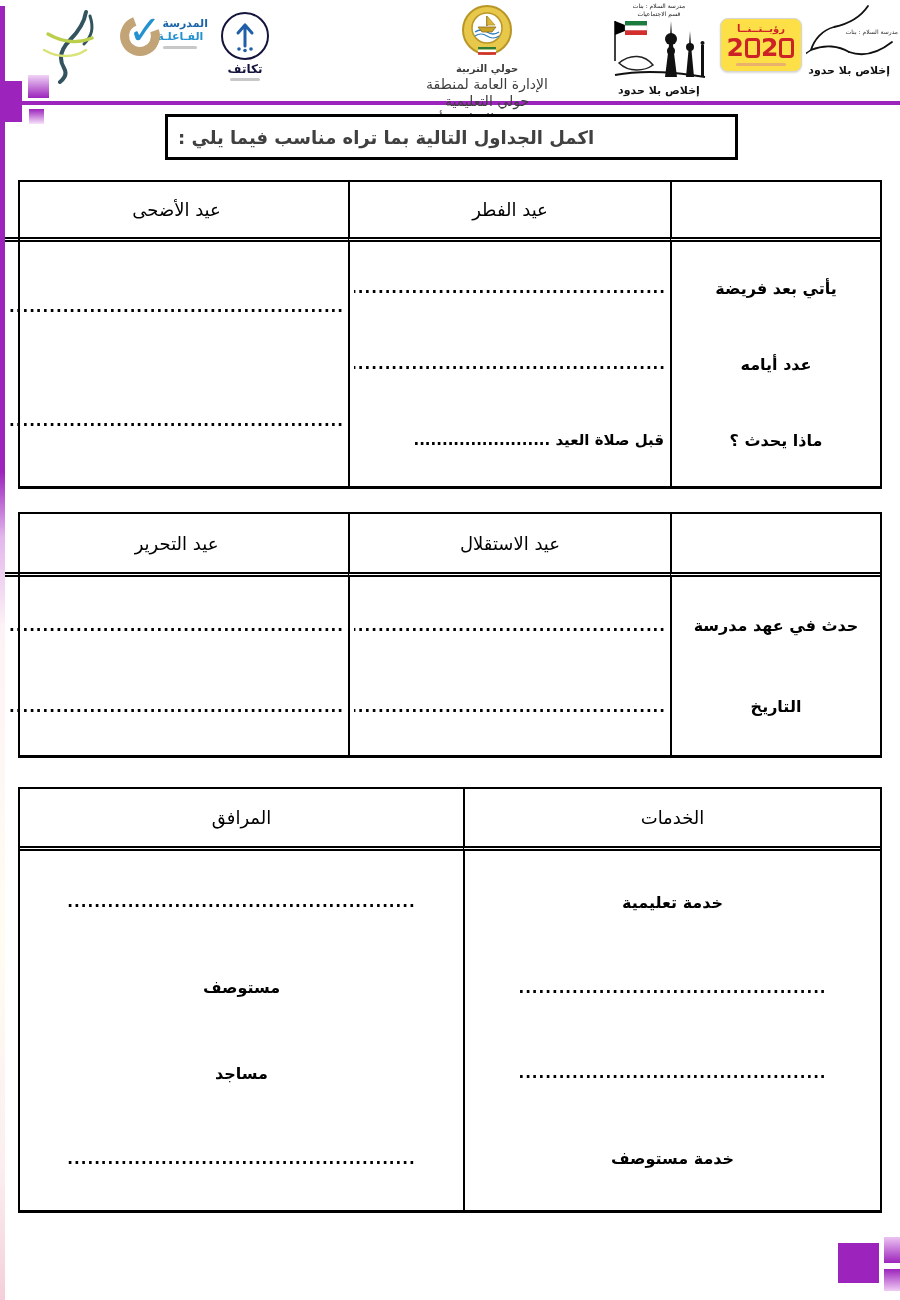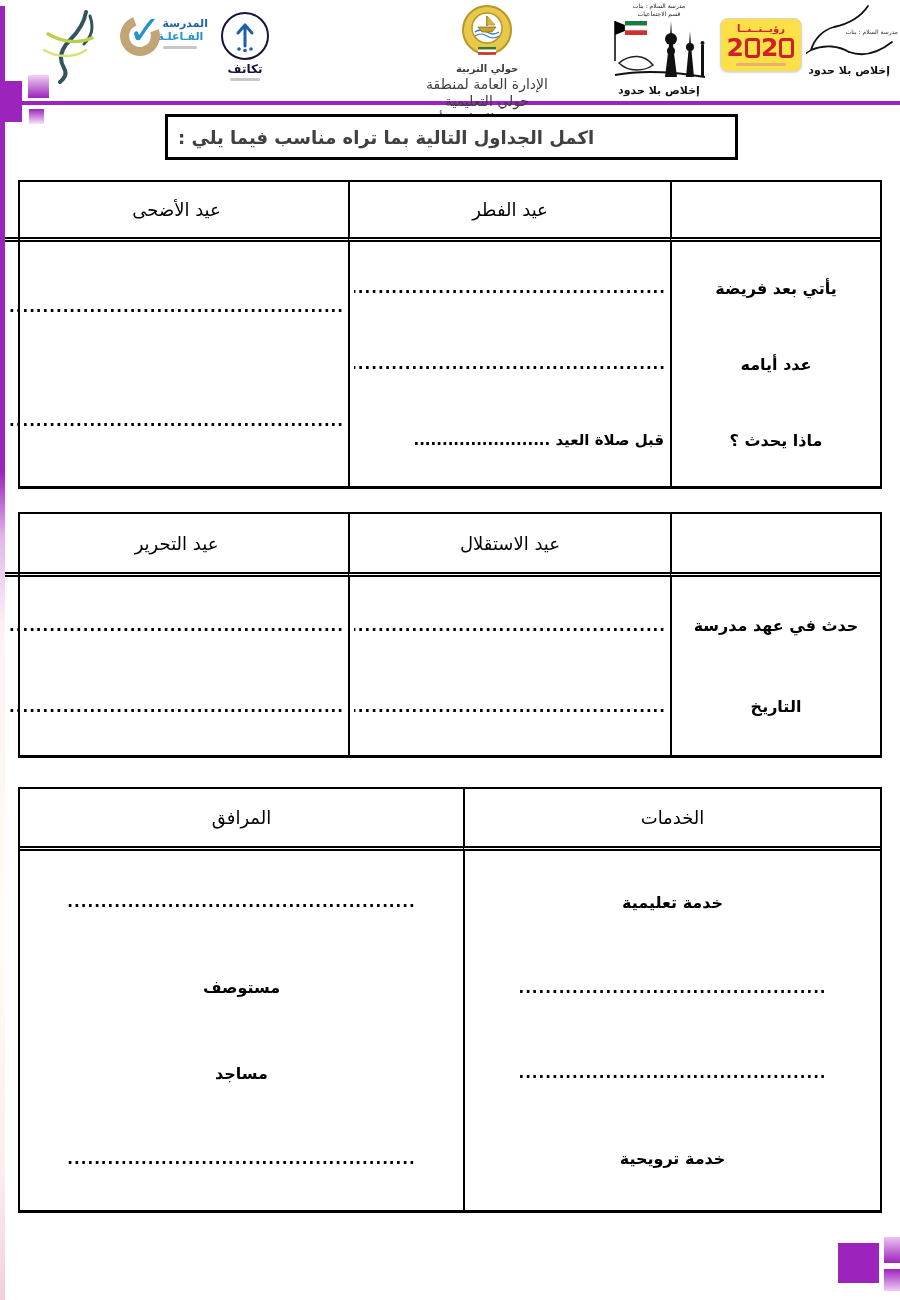--- a/index.html
+++ b/index.html
@@ -269,21 +269,21 @@
       <span>الخدمات</span>
     </div>
     <div class="hcell">
       <span>المرافق</span>
     </div>
 
     <div class="bcell sep">
       <span class="lbl">خدمة تعليمية</span>
       <span class="dots">..............................................</span>
       <span class="dots">..............................................</span>
-      <span class="lbl">خدمة ترويحية</span>
+      <span class="lbl">خدمة مستوصف</span>
     </div>
     <div class="bcell">
       <span class="dots">....................................................</span>
       <span class="lbl">مستوصف</span>
       <span class="lbl">مساجد</span>
       <span class="dots">....................................................</span>
     </div>
   </section>
 
 </div>

